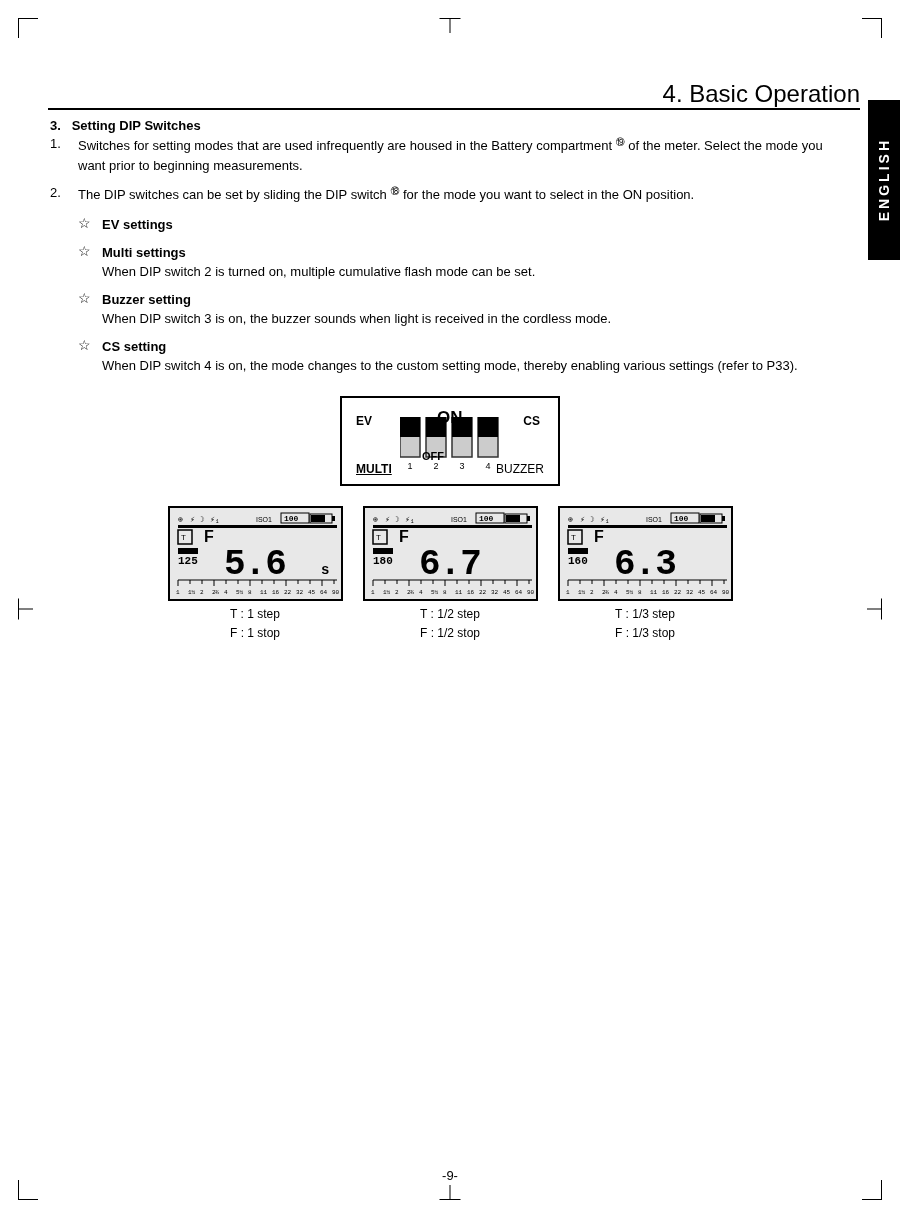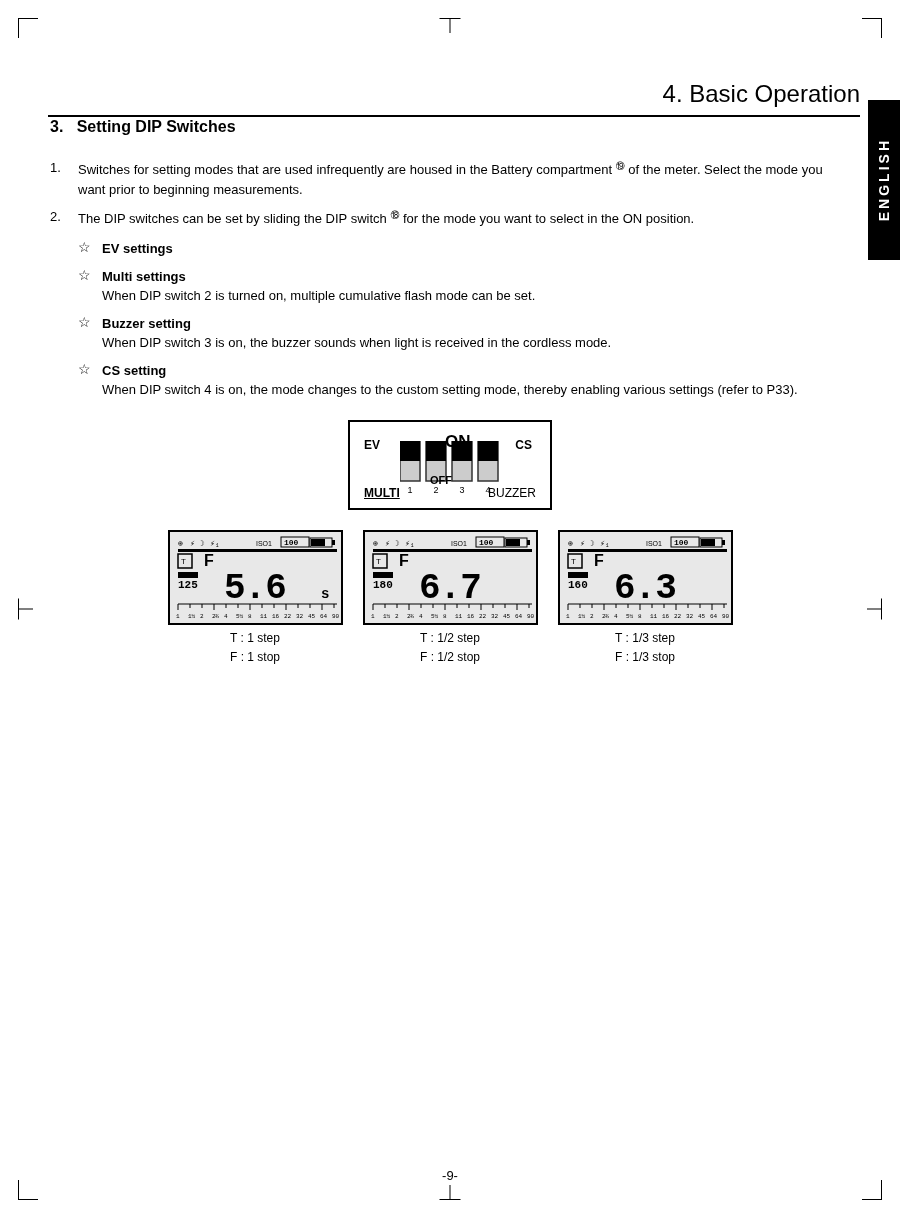--- a/index.html
+++ b/index.html
@@ -128,43 +128,43 @@
       letter-spacing: 3px;
     }
 
     
     .header {
       position: absolute;
       top: 80px;
       left: 48px;
       right: 40px;
       border-bottom: 2px solid #000;
-      padding-bottom: 7px;
+      padding-bottom: 0;
       display: flex;
       justify-content: flex-end;
       align-items: flex-end;
     }
     .header-title {
       font-size: 24px;
       font-weight: normal;
     }
 
     
     .main-content {
       position: absolute;
       top: 108px;
       left: 50px;
       right: 50px;
     }
 
     
     .section-heading {
-      font-size: 16px;
-      font-weight: bold;
-      margin-bottom: 24px;
+      font-size: 13px;
+      font-weight: bold;
+      margin-bottom: 3px;
     }
 
     .numbered-item {
       display: flex;
       margin-bottom: 10px;
     }
     .numbered-item .num {
       min-width: 28px;
       font-size: 13px;
     }
@@ -200,21 +200,21 @@
     
     .dip-diagram-container {
       display: flex;
       justify-content: center;
       margin: 20px 0;
     }
     .dip-box {
       border: 2px solid #000;
       padding: 12px 20px;
       position: relative;
-      width: 204px;
+      width: 220px;
       height: 90px;
       display: flex;
       align-items: center;
       justify-content: center;
     }
     .dip-label-ev {
       position: absolute;
       left: 14px;
       top: 16px;
       font-size: 12px;

